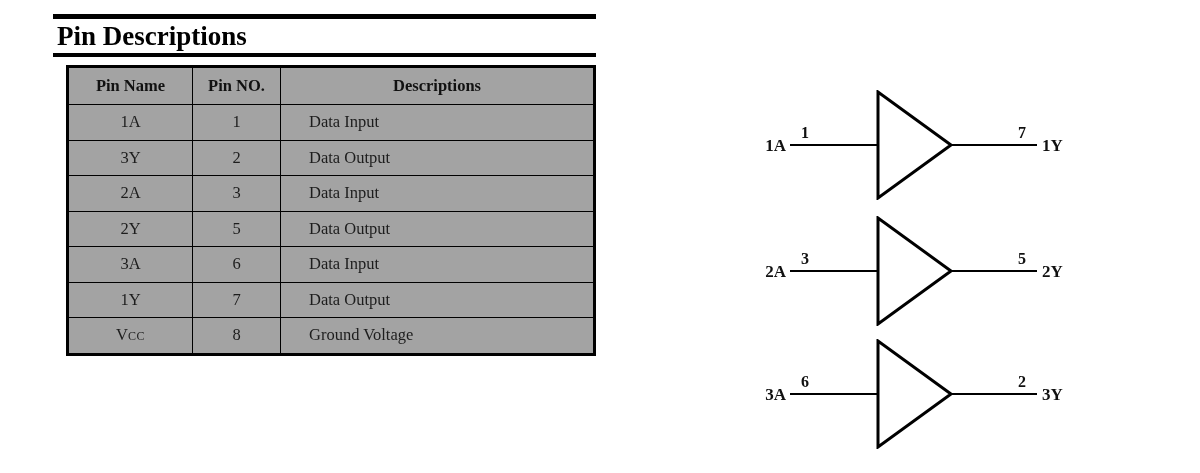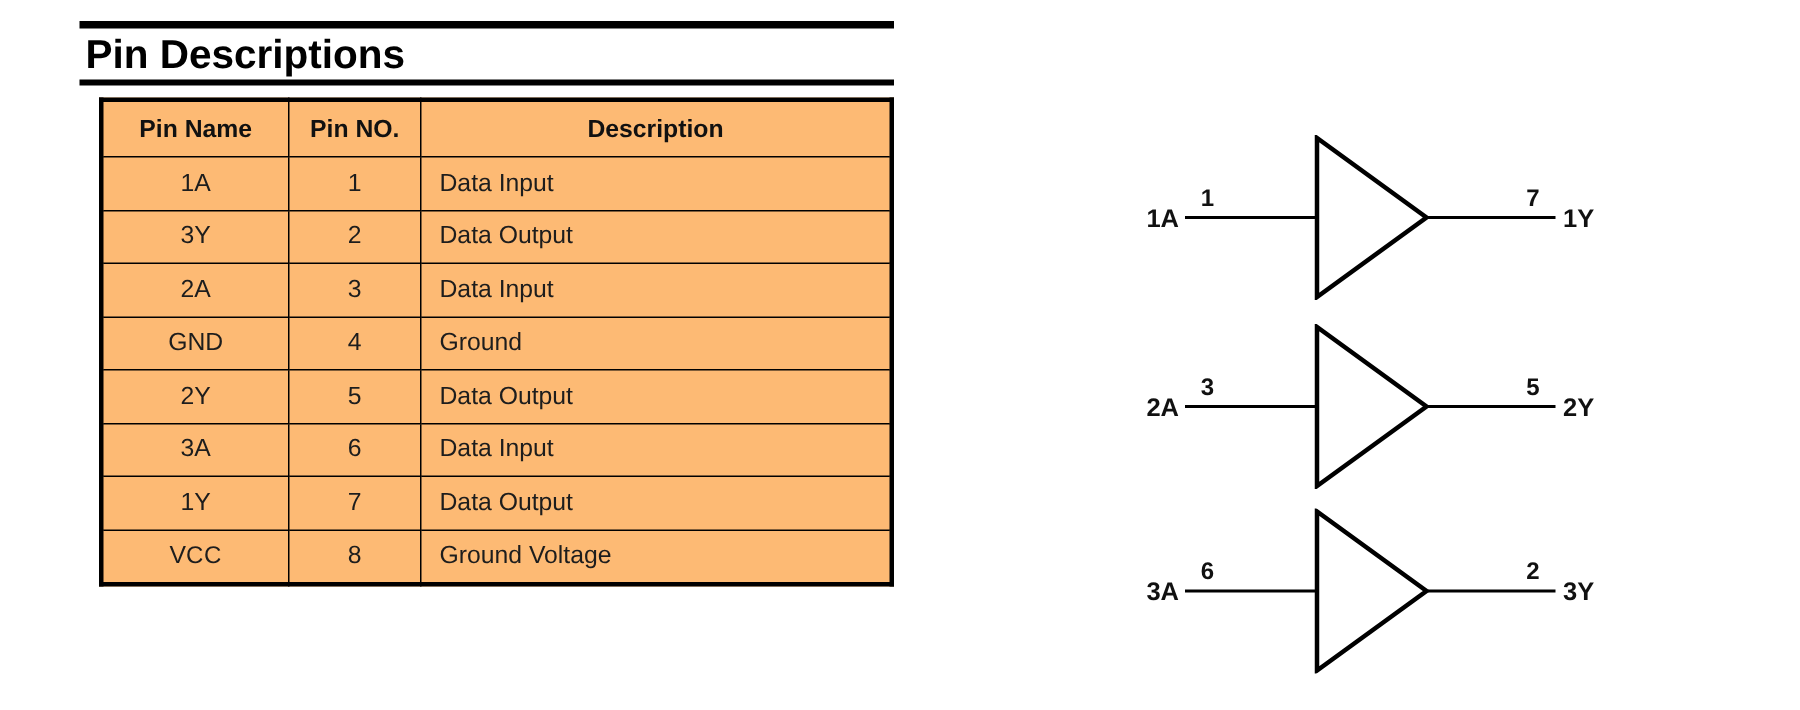--- a/index.html
+++ b/index.html
@@ -8,20 +8,21 @@
     background: #ffffff;
     font-family: "Liberation Sans", sans-serif;
     color: #1a1a1a;
   }
   .page {
     position: relative;
     width: 1200px;
     height: 473px;
     background: #ffffff;
     overflow: hidden;
+    font-family: Liberation Serif, serif;
   }
 
   
   .sec-header {
     position: absolute;
     top: 14px;
     border-top: 5px solid #000;
     border-bottom: 4px solid #000;
     box-sizing: border-box;
     height: 43px;
@@ -40,41 +41,41 @@
   .sec-header.left-h  { left: 53px;  width: 543px; }
   .sec-header.right-h { left: 648px; width: 528px; }
 
   
   table.pin-table {
     position: absolute;
     left: 66px;
     top: 65px;
     border-collapse: collapse;
     border: 3px solid #000;
-    background: #fdba74;
+    background: #a3a3a3;
   }
   .pin-table th, .pin-table td {
     border: 1.5px solid #000;
     padding: 0;
     font-size: 16.5px;
     vertical-align: middle;
     color: #1d1d1d;
   }
   .pin-table th {
     height: 36px;
     font-weight: bold;
     text-align: center;
     color: #111;
   }
   .pin-table td { height: 34.5px; text-align: center; }
   .col-name { width: 123px; }
   .col-no   { width: 87px;  }
   .col-desc { width: 312px; }
-  .pin-table td.desc-cell { text-align: left; padding-left: 12px; }
-  .vcc-sub { font-size: 16px; letter-spacing: 0.5px; }
+  .pin-table td.desc-cell { text-align: left; padding-left: 28px; }
+  .vcc-sub { font-size: 12px; letter-spacing: 0.5px; }
 
   
   .gate {
     position: absolute;
     left: 740px;
     width: 345px;
     height: 130px;
   }
   .gate-1 { top: 80px; }
   .gate-2 { top: 206px; }
@@ -124,43 +125,38 @@
 
   <div class="sec-header left-h">
     <h2 class="sec-title">Pin Descriptions</h2>
   </div>
 
   <table class="pin-table">
     <thead>
       <tr>
         <th class="col-name">Pin Name</th>
         <th class="col-no">Pin NO.</th>
-        <th class="col-desc">Description</th>
+        <th class="col-desc">Descriptions</th>
       </tr>
     </thead>
     <tbody>
       <tr>
         <td>1A</td>
         <td>1</td>
         <td class="desc-cell">Data Input</td>
       </tr>
       <tr>
         <td>3Y</td>
         <td>2</td>
         <td class="desc-cell">Data Output</td>
       </tr>
       <tr>
         <td>2A</td>
         <td>3</td>
         <td class="desc-cell">Data Input</td>
-      </tr>
-      <tr>
-        <td>GND</td>
-        <td>4</td>
-        <td class="desc-cell">Ground</td>
       </tr>
       <tr>
         <td>2Y</td>
         <td>5</td>
         <td class="desc-cell">Data Output</td>
       </tr>
       <tr>
         <td>3A</td>
         <td>6</td>
         <td class="desc-cell">Data Input</td>

